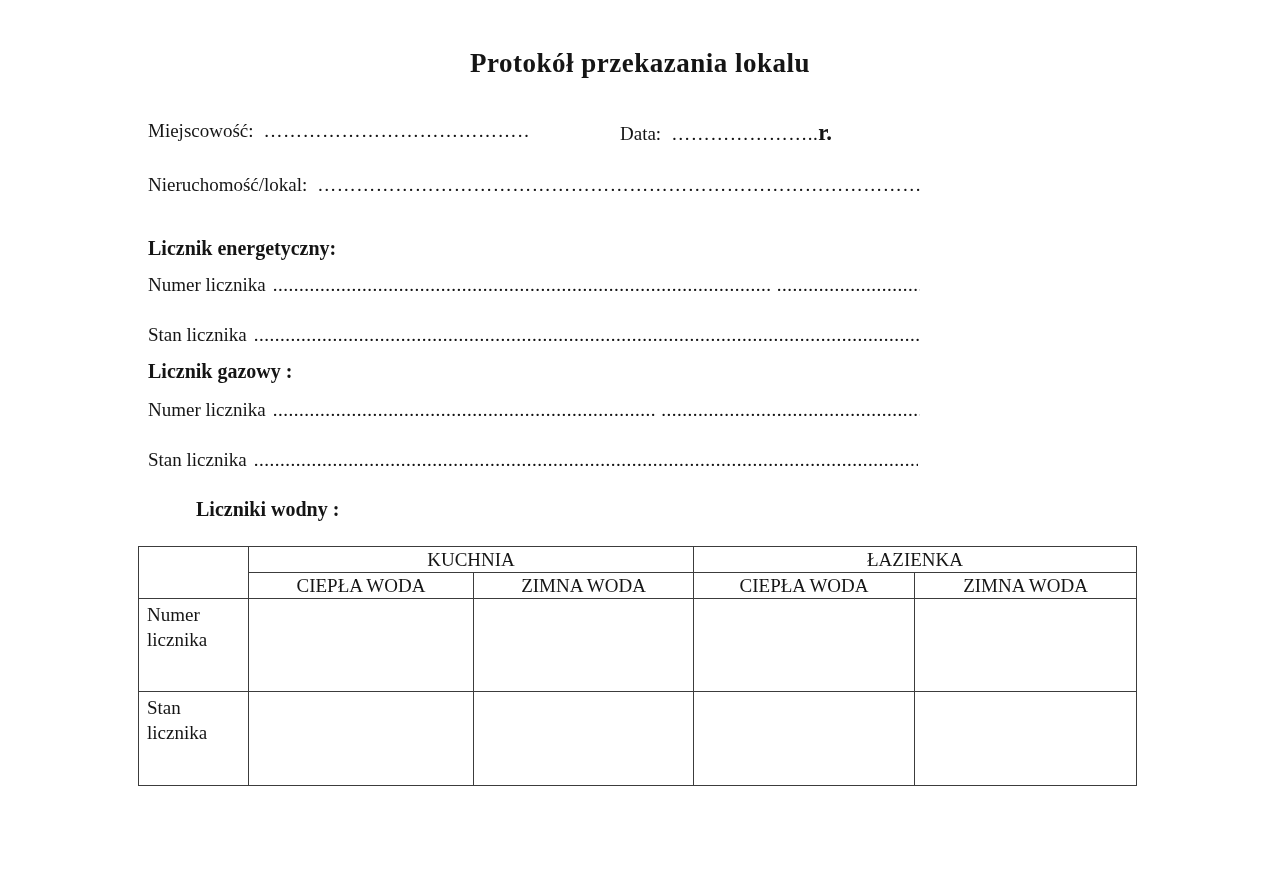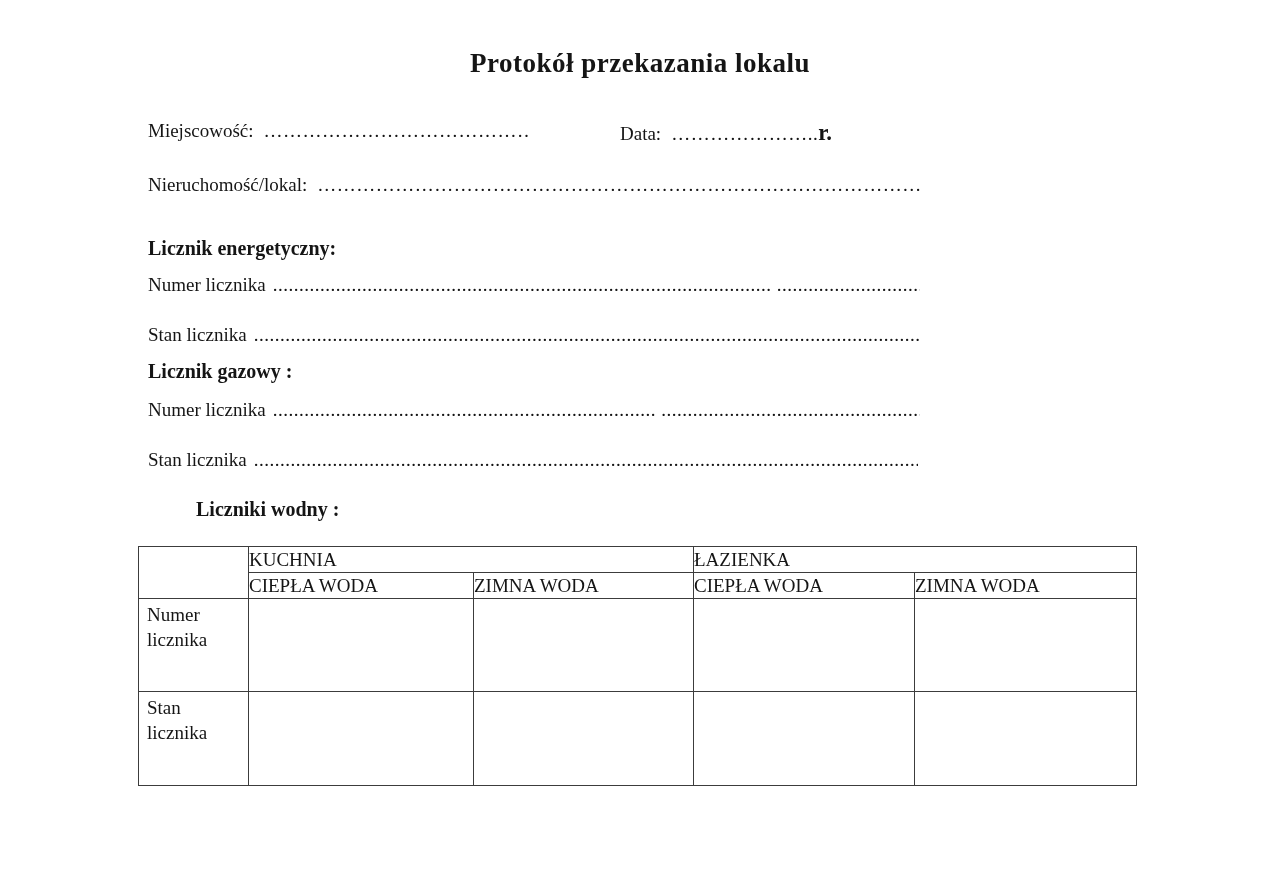--- a/index.html
+++ b/index.html
@@ -78,21 +78,21 @@
     table-layout: fixed;
     font-size: 19px;
   }
   .water-table td {
     border: 1px solid #3c3c3c;
     padding: 0;
     background: #ffffff;
   }
   .water-table .ghead,
   .water-table .shead {
-    text-align: left;
+    text-align: center;
     height: 25px;
     vertical-align: middle;
   }
   .water-table .rowlbl {
     vertical-align: top;
     padding: 3px 6px 0 8px;
     line-height: 25px;
   }
   .water-table .cell { height: 92px; }
   .water-table .row2 .cell { height: 93px; }

